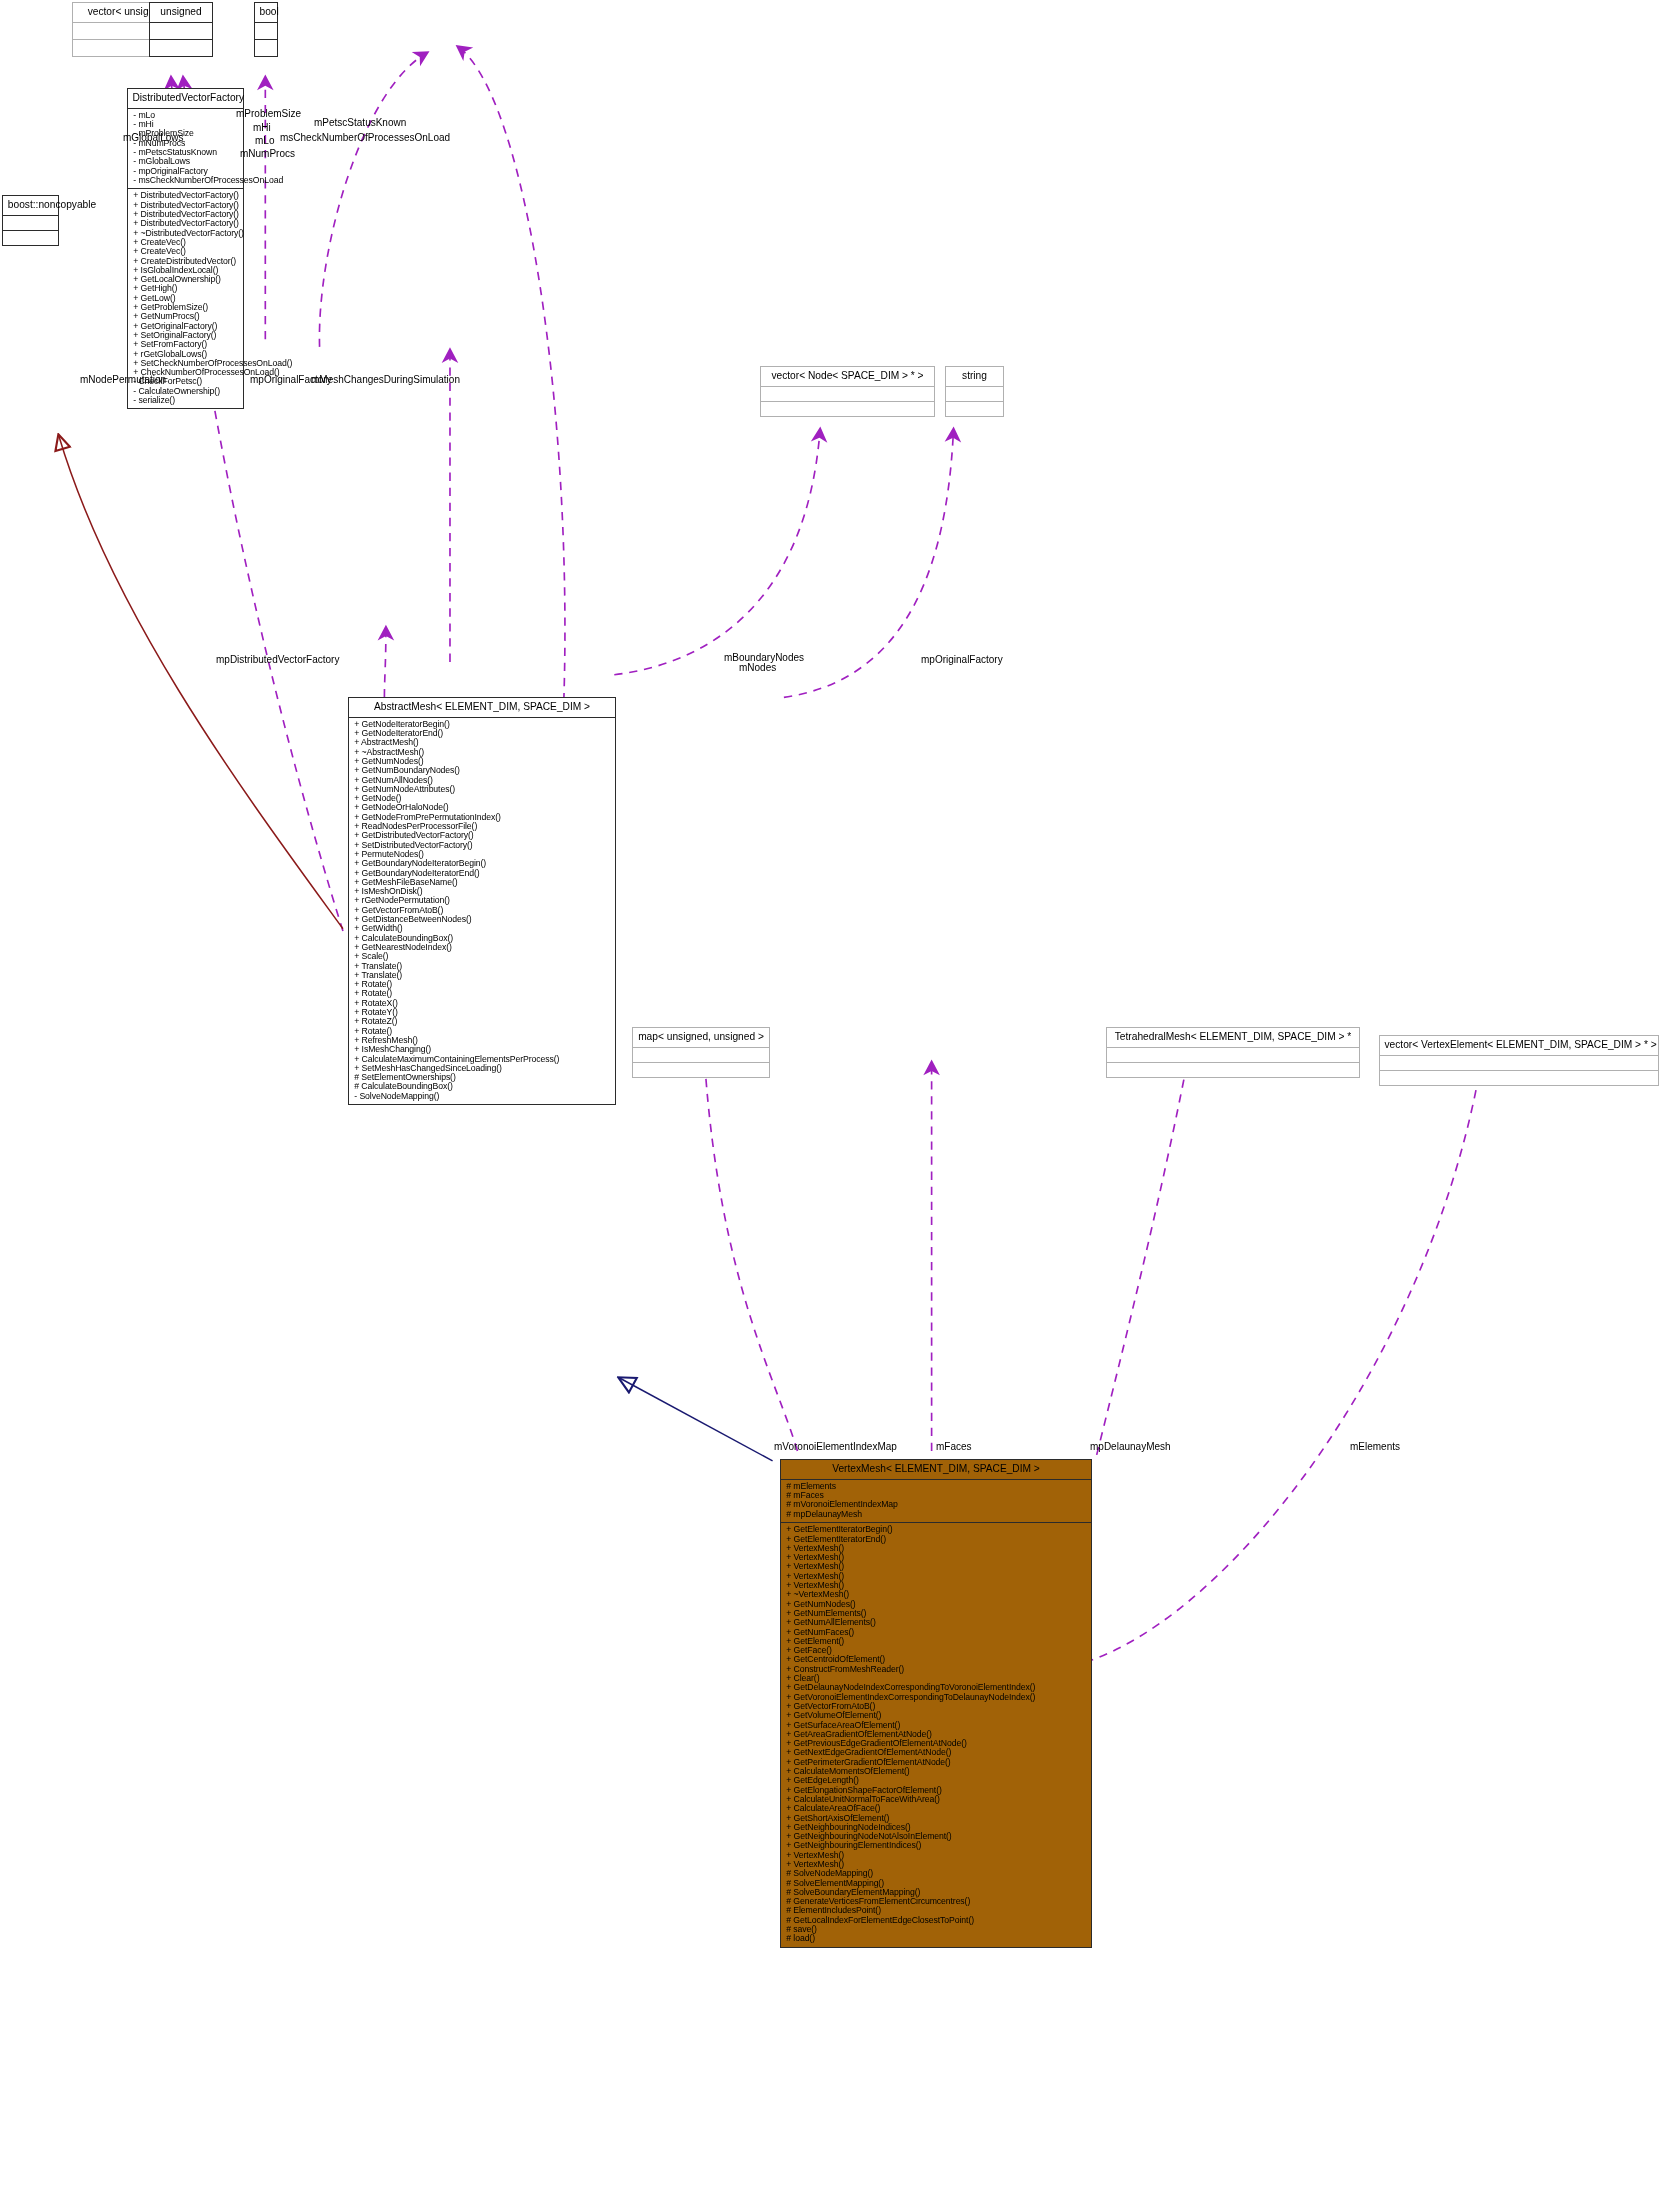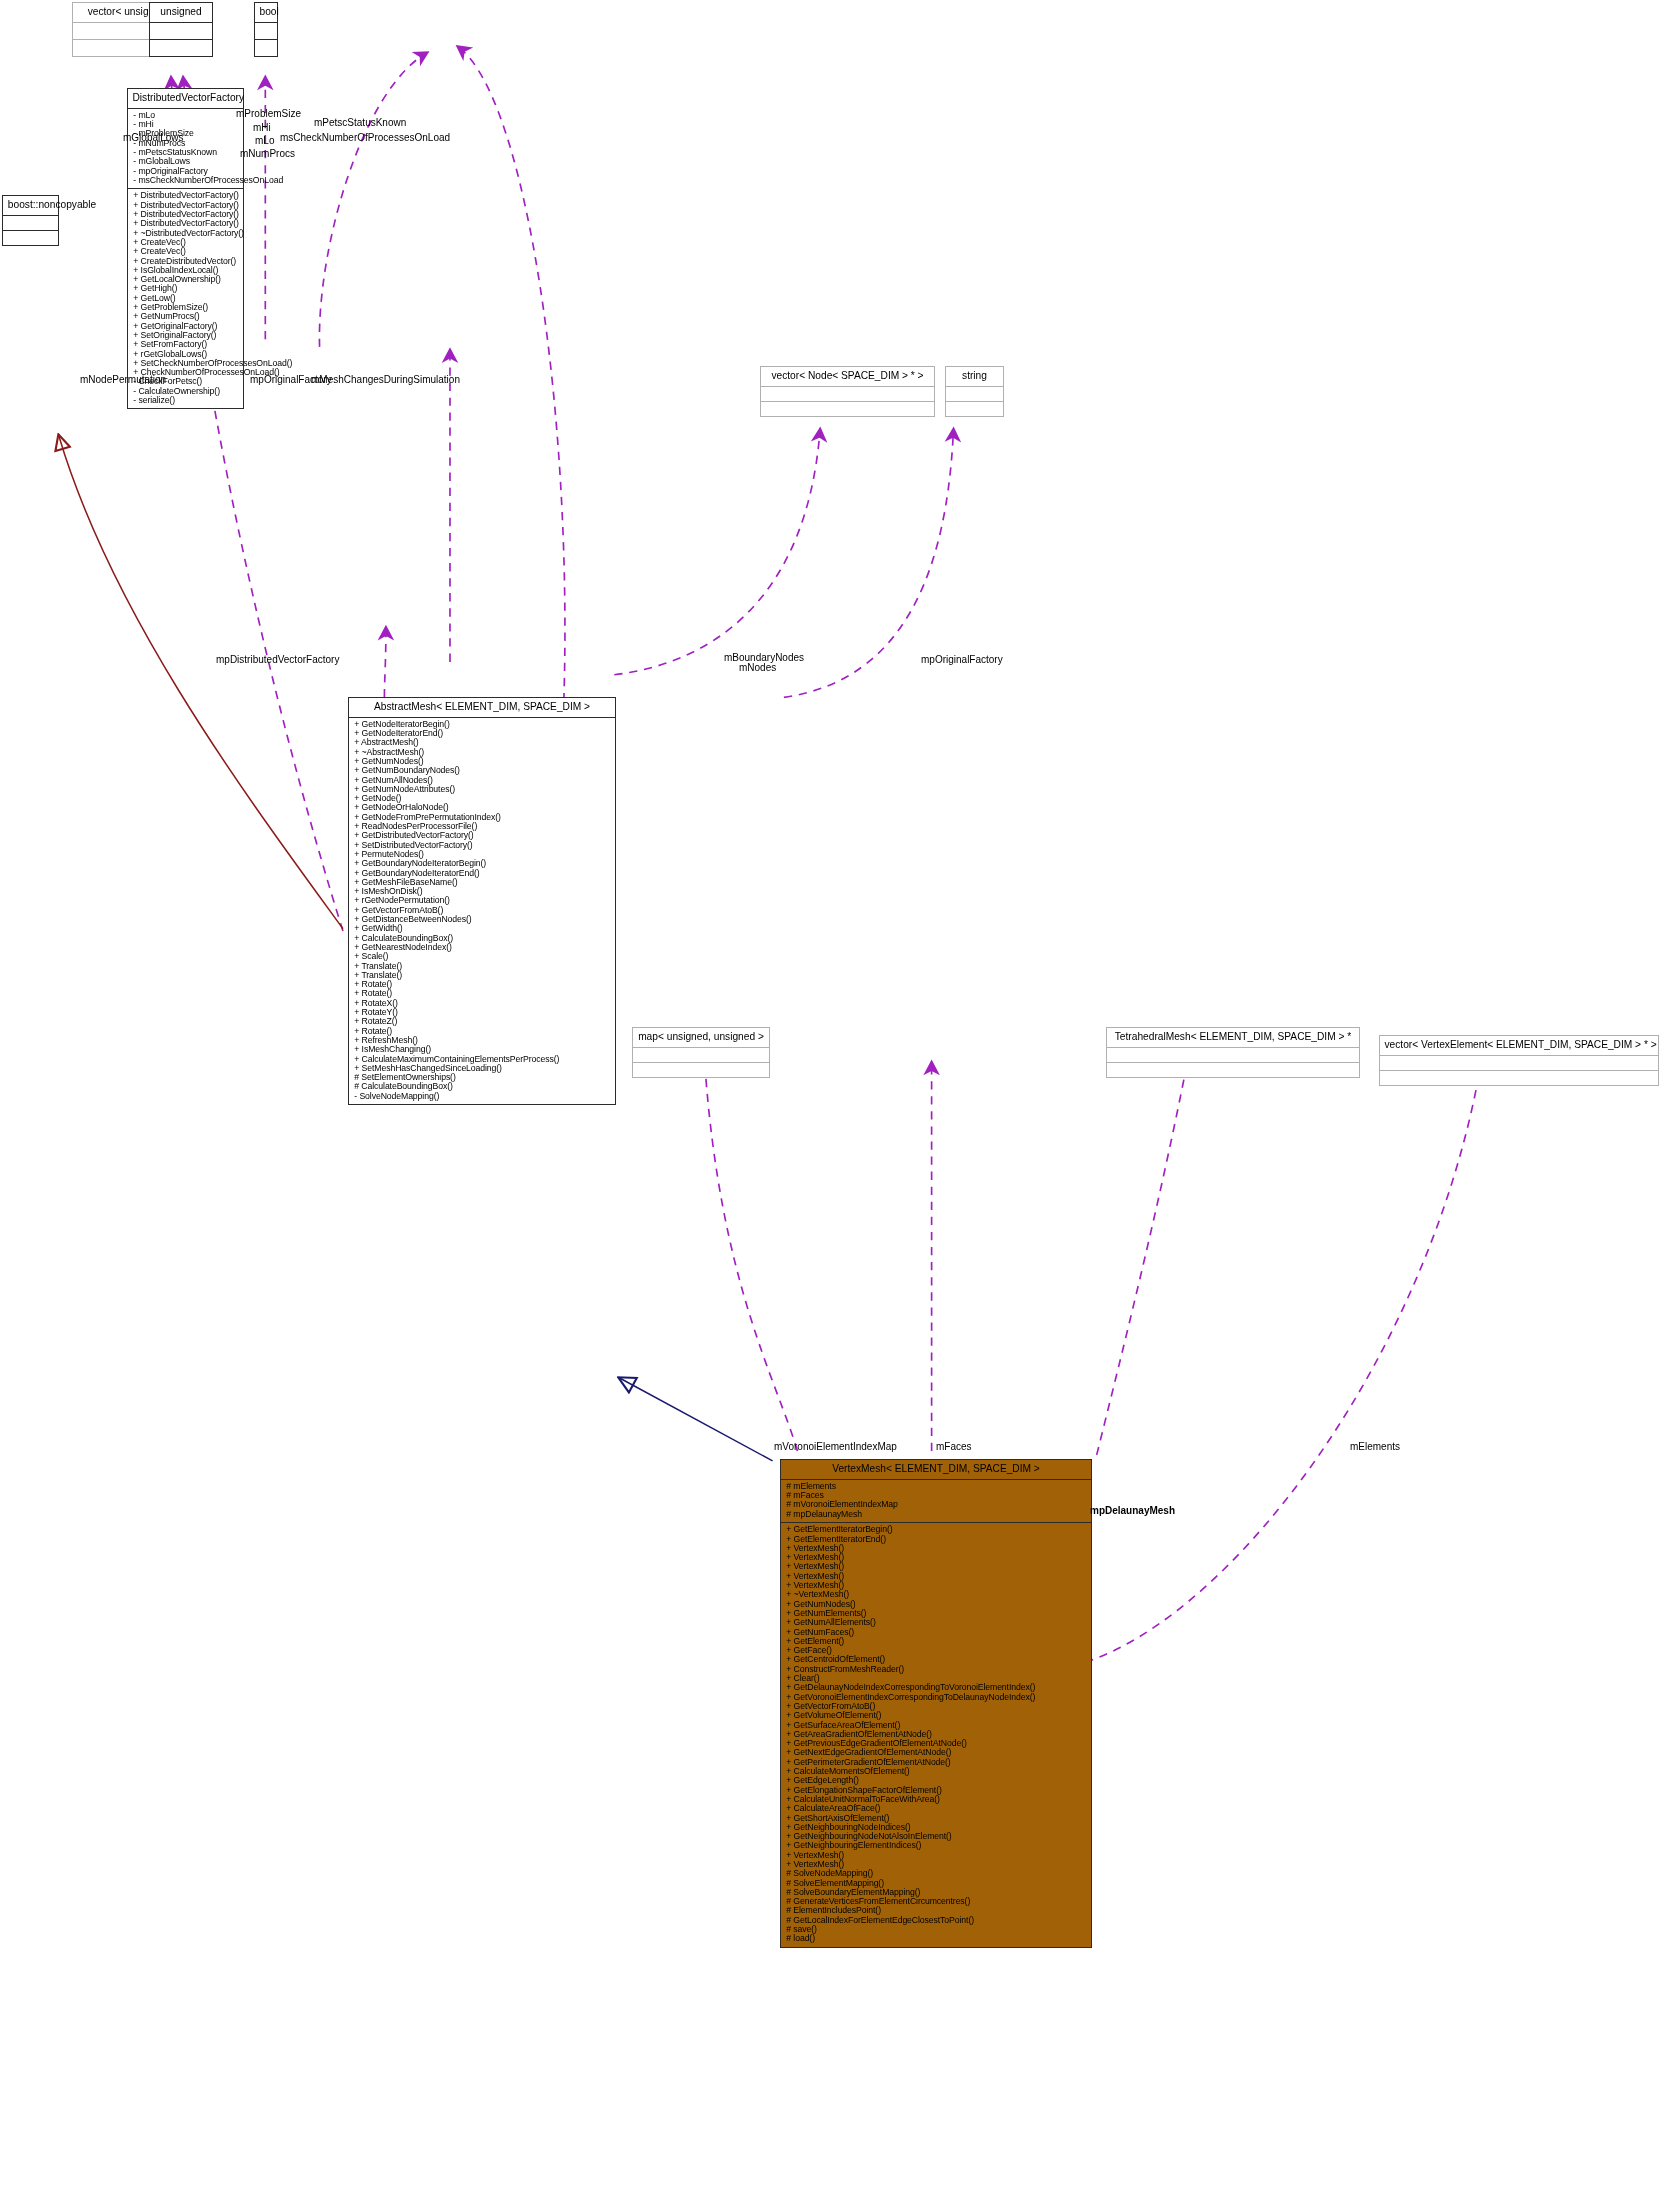--- a/index.html
+++ b/index.html
@@ -324,17 +324,17 @@
   <div class="edge-label" style="left:311px; top:375px;">mMeshChangesDuringSimulation</div>
 
   <div class="edge-label" style="left:216px; top:655px;">mpDistributedVectorFactory</div>
 
   <div class="edge-label" style="left:724px; top:653px;">mBoundaryNodes</div>
   <div class="edge-label" style="left:739px; top:663px;">mNodes</div>
   <div class="edge-label" style="left:921px; top:655px;">mpOriginalFactory</div>
 
   <div class="edge-label" style="left:774px; top:1442px;">mVoronoiElementIndexMap</div>
   <div class="edge-label" style="left:936px; top:1442px;">mFaces</div>
-  <div class="edge-label" style="left:1090px; top:1506px;font-weight:bold;">mpDelaunayMesh</div>
+  <div class="edge-label" style="left:1090px; top:1442px;">mpDelaunayMesh</div>
   <div class="edge-label" style="left:1350px; top:1442px;">mElements</div>
 
 </div>
 
 
 </body></html>

